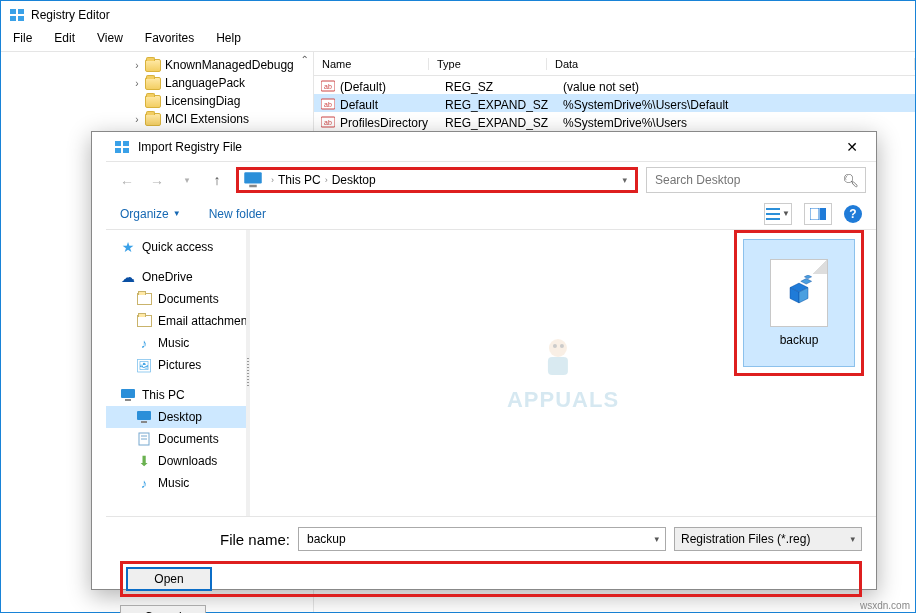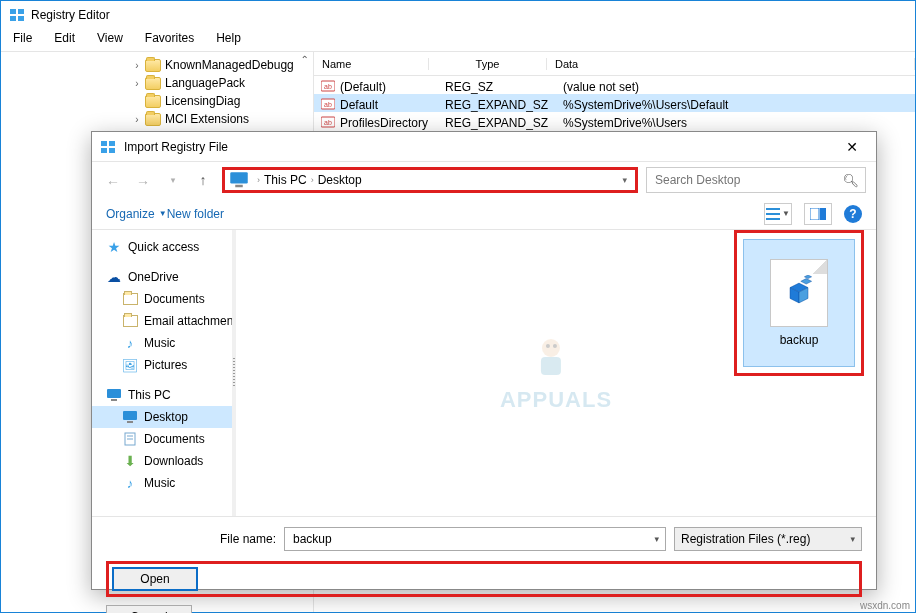--- a/index.html
+++ b/index.html
@@ -19,33 +19,33 @@
   .tree-expand { width: 12px; text-align: center; color: #666; font-size: 10px; }
   .folder-icon { width: 16px; height: 13px; background: linear-gradient(#ffe9a6, #f3ce63); border: 1px solid #d9b23b; border-radius: 2px; margin: 0 4px 0 2px; position: relative; flex-shrink: 0; }
   .folder-icon::before { content: ""; position: absolute; top: -3px; left: 0; width: 7px; height: 3px; background: #f3ce63; border: 1px solid #d9b23b; border-bottom: none; border-radius: 2px 2px 0 0; }
   .tree-label { font-size: 12px; }
   .tree-scroll-up { position: absolute; top: 2px; right: 4px; font-size: 10px; color: #555; }
   
   .regedit-list { flex: 1; }
   .list-header { display: flex; border-bottom: 1px solid #e5e5e5; height: 24px; align-items: center; }
   .list-header .col { padding: 0 8px; border-right: 1px solid #e5e5e5; font-size: 11px; }
   .col-name { width: 115px; }
-  .col-type { width: 118px; text-align: center; }
+  .col-type { width: 118px; }
   .col-data { flex: 1; }
   .list-row { display: flex; align-items: flex-end; height: 18px; }
   .list-row.selected { background: #cde8ff; }
   .reg-icon { width: 16px; height: 16px; margin: 0 4px 0 6px; display: flex; align-items: center; justify-content: center; flex-shrink: 0; }
   .reg-icon svg { width: 14px; height: 14px; }
   .list-row .cell { font-size: 12px; }
   .cell-name { width: 105px; overflow: hidden; text-overflow: ellipsis; white-space: nowrap; }
   .cell-type { width: 118px; }
   .cell-data { flex: 1; }
 
   
-  .dialog { position: absolute; top: 131px; left: 91px; width: 786px; height: 459px; background: #fff; border: 1px solid #888; box-shadow: 0 6px 22px rgba(0,0,0,0.3); }
+  .dialog { position: absolute; top: 131px; left: 91px; width: 786px; height: 459px; background: #fff; border: 1px solid #888; box-shadow: 0 6px 22px rgba(0,0,0,0.3); padding-left: 14px; }
   .dlg-titlebar { height: 30px; display: flex; align-items: center; padding: 0 4px 0 8px; border-bottom: 1px solid #e5e5e5; }
   .dlg-titlebar .icon-box { width: 16px; height: 16px; margin-right: 8px; }
   .dlg-titlebar .title { flex: 1; font-size: 12px; }
   .dlg-close { width: 40px; height: 28px; display: flex; align-items: center; justify-content: center; font-size: 14px; cursor: default; }
   
   .dlg-navrow { height: 36px; display: flex; align-items: center; padding: 4px 10px; gap: 8px; }
   .nav-arrow { width: 22px; height: 22px; display: flex; align-items: center; justify-content: center; color: #b0b0b0; font-size: 14px; }
   .nav-arrow.up { color: #555; }
   .breadcrumb-wrap { flex: 1; }
   .breadcrumb { height: 26px; border: 1px solid #ccc; display: flex; align-items: center; padding: 0 2px; position: relative; }
@@ -53,21 +53,21 @@
   .crumb-sep { color: #888; margin: 0 4px; font-size: 9px; }
   .crumb-text { font-size: 12px; }
   .crumb-drop { margin-left: auto; margin-right: 6px; color: #666; font-size: 9px; }
   .red-box { border: 3px solid #de1f1f !important; }
   .search-box { width: 220px; height: 26px; border: 1px solid #ccc; display: flex; align-items: center; padding: 0 6px; color: #777; }
   .search-box input { border: none; outline: none; flex: 1; font-size: 12px; color: #777; background: transparent; }
   .search-icon { font-size: 13px; color: #555; }
 
   .dlg-toolbar { height: 32px; display: flex; align-items: center; padding: 0 14px; border-bottom: 1px solid #e5e5e5; }
   .org-btn { color: #1668b3; font-size: 12px; display: flex; align-items: center; gap: 4px; cursor: default; }
-  .newfolder-btn { color: #1668b3; font-size: 12px; cursor: default; }
+  .newfolder-btn { color: #1668b3; font-size: 12px; margin-left: 28px; cursor: default; }
   .toolbar-right { margin-left: auto; display: flex; align-items: center; gap: 12px; }
   .view-btn { width: 28px; height: 22px; border: 1px solid #ccc; display: flex; align-items: center; justify-content: center; gap: 2px; }
   .help-icon { width: 18px; height: 18px; border-radius: 50%; background: #1f7bd8; color: #fff; display: flex; align-items: center; justify-content: center; font-size: 12px; font-weight: bold; }
 
   .dlg-body { display: flex; height: 286px; }
   .dlg-nav { width: 140px; padding: 6px 0; overflow: hidden; position: relative; }
   .nav-splitter { width: 4px; background: #f0f0f0; cursor: ew-resize; position: relative; }
   .nav-splitter::after { content: ""; position: absolute; left: 1px; top: 50%; width: 2px; height: 30px; background: repeating-linear-gradient(#999, #999 1px, transparent 1px, transparent 3px); transform: translateY(-50%); }
   .dlg-content { flex: 1; position: relative; background: #fff; }
   
@@ -90,21 +90,21 @@
 
   .file-tile-wrap { position: absolute; top: 0; right: 12px; padding: 6px; }
   .file-tile { width: 112px; height: 128px; display: flex; flex-direction: column; align-items: center; justify-content: center; gap: 6px; background: #cde8ff; border: 1px solid #8cc1ec; cursor: default; }
   .file-tile .reg-doc { width: 58px; height: 68px; background: #fff; border: 1px solid #c8c8c8; position: relative; display: flex; align-items: center; justify-content: center; }
   .file-tile .reg-doc::after { content:""; position:absolute; top:0; right:0; width:14px; height:14px; background: linear-gradient(135deg, transparent 49%, #ddd 50%); }
   .file-tile .reg-cube { width: 36px; height: 36px; }
   .file-tile .tile-label { font-size: 12px; }
 
   .dlg-footer { border-top: 1px solid #e5e5e5; padding: 10px 14px; }
   .footer-row1 { display: flex; align-items: center; gap: 8px; margin-bottom: 10px; }
-  .footer-label { width: 170px; text-align: right; font-size: 12px; }
+  .footer-label { width: 170px; text-align: right; font-size: 15px; }
   .filename-combo { flex: 1; height: 24px; border: 1px solid #aaa; display: flex; align-items: center; padding: 0 6px; position: relative; }
   .filename-combo input { border: none; outline: none; flex: 1; font-size: 12px; }
   .combo-drop { font-size: 9px; color: #555; }
   .filter-combo { width: 188px; height: 24px; border: 1px solid #aaa; background: #efefef; display: flex; align-items: center; padding: 0 6px; font-size: 12px; }
   .footer-row2 { display: flex; justify-content: flex-end; gap: 8px; flex-direction: column; }
   .dlg-btn { width: 86px; height: 24px; border: 1px solid #aaa; background: #efefef; display: flex; align-items: center; justify-content: center; font-size: 12px; cursor: default; }
   .dlg-btn.primary { border: 2px solid #0b6dc7; }
   .open-wrap { padding: 3px; }
 
   .attribution { position: absolute; bottom: 2px; right: 6px; font-size: 10px; color: #888; margin-top: 32px; }

